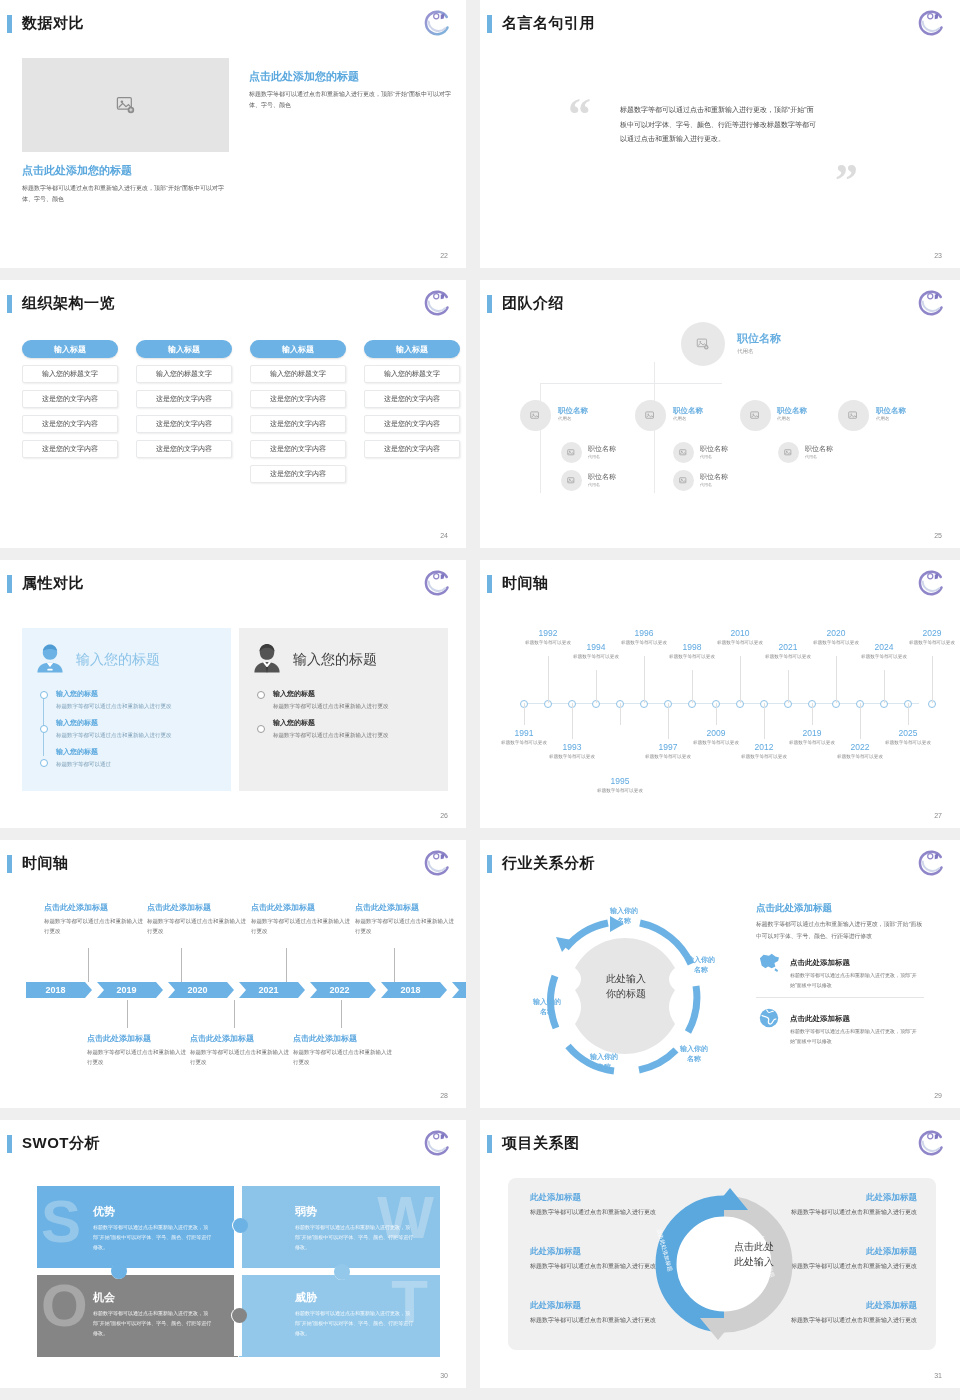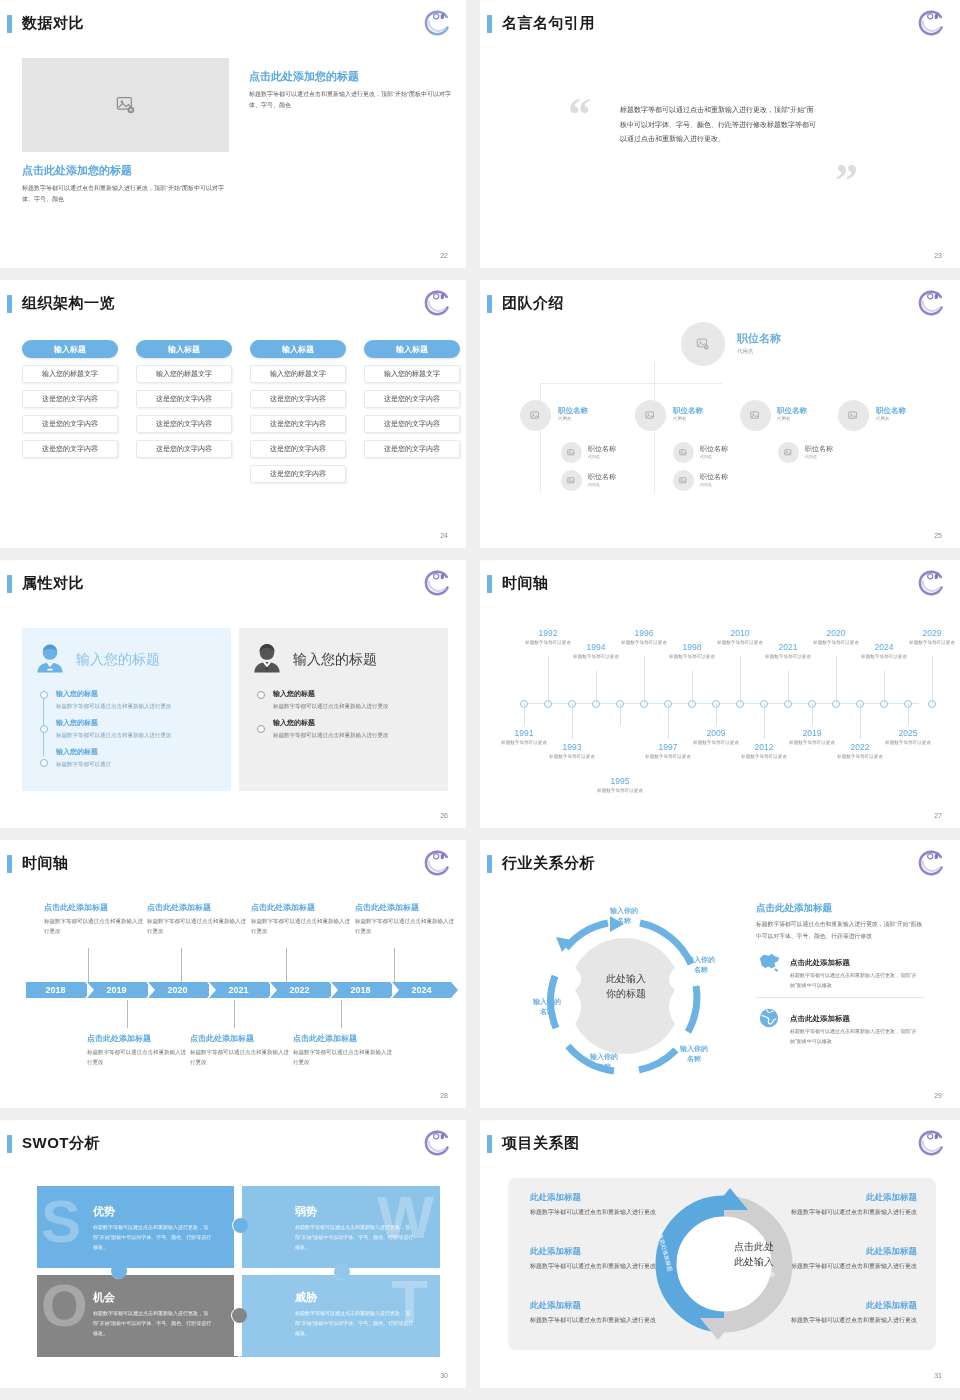--- a/index.html
+++ b/index.html
@@ -617,21 +617,21 @@
     <div class="s-title">时间轴</div>
     <span class="logo">
       <svg viewBox="0 0 40 40" width="30" height="30">
         <path d="M33 12 A15 15 0 1 0 34 26" fill="none" stroke="#8f86c9" stroke-width="3.4" stroke-linecap="round"></path>
         <path d="M9 18 A13 13 0 0 0 31 27" fill="none" stroke="#cfd6ea" stroke-width="2.6" stroke-linecap="round"></path>
         <circle cx="19" cy="11" r="3.4" fill="#ffffff" stroke="#8f86c9" stroke-width="1.6"></circle>
         <path d="M25 9 L30 7 L29 14 L25 15 Z" fill="#7f77c2"></path>
       </svg>
     </span>
     <div id="s28-host">
-        <div style="position: absolute; left: 26px; top: 142px; display: flex; gap: 2px;">
+        <div style="position: absolute; left: 26px; top: 142px; display: flex; gap: 12px;">
           <div class="chev" style="width: 59px;">2018</div>
           <div class="chev" style="width: 59px;">2019</div>
           <div class="chev" style="width: 59px;">2020</div>
           <div class="chev" style="width: 59px;">2021</div>
           <div class="chev" style="width: 59px;">2022</div>
           <div class="chev" style="width: 59px;">2018</div>
           <div class="chev" style="width: 59px;">2024</div>
         </div>
         <div class="s28-stem" style="left: 88px; top: 108px; height: 34px;"></div>
         <div class="s28-blk" style="left: 44px; top: 62px;">

